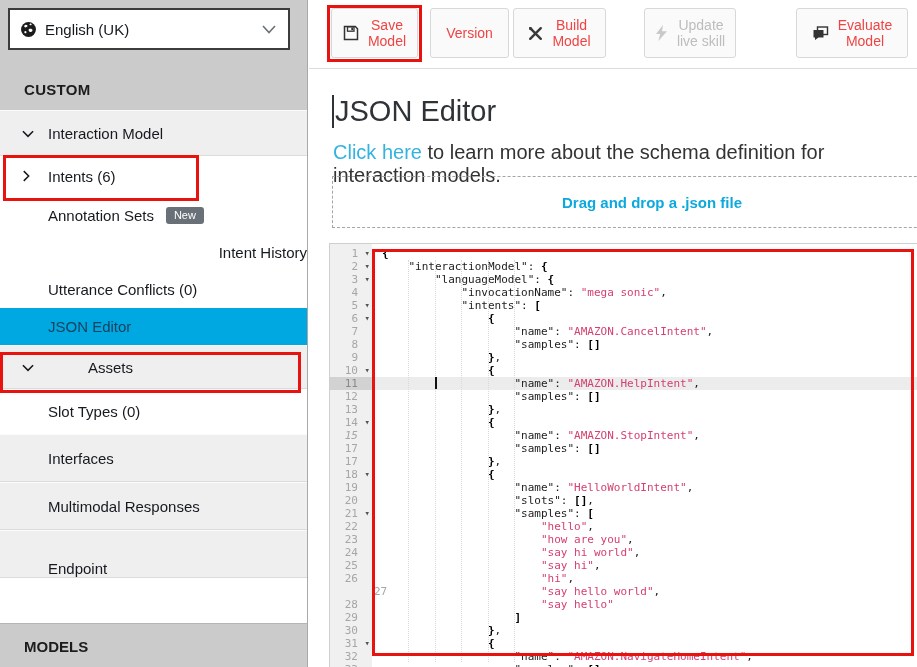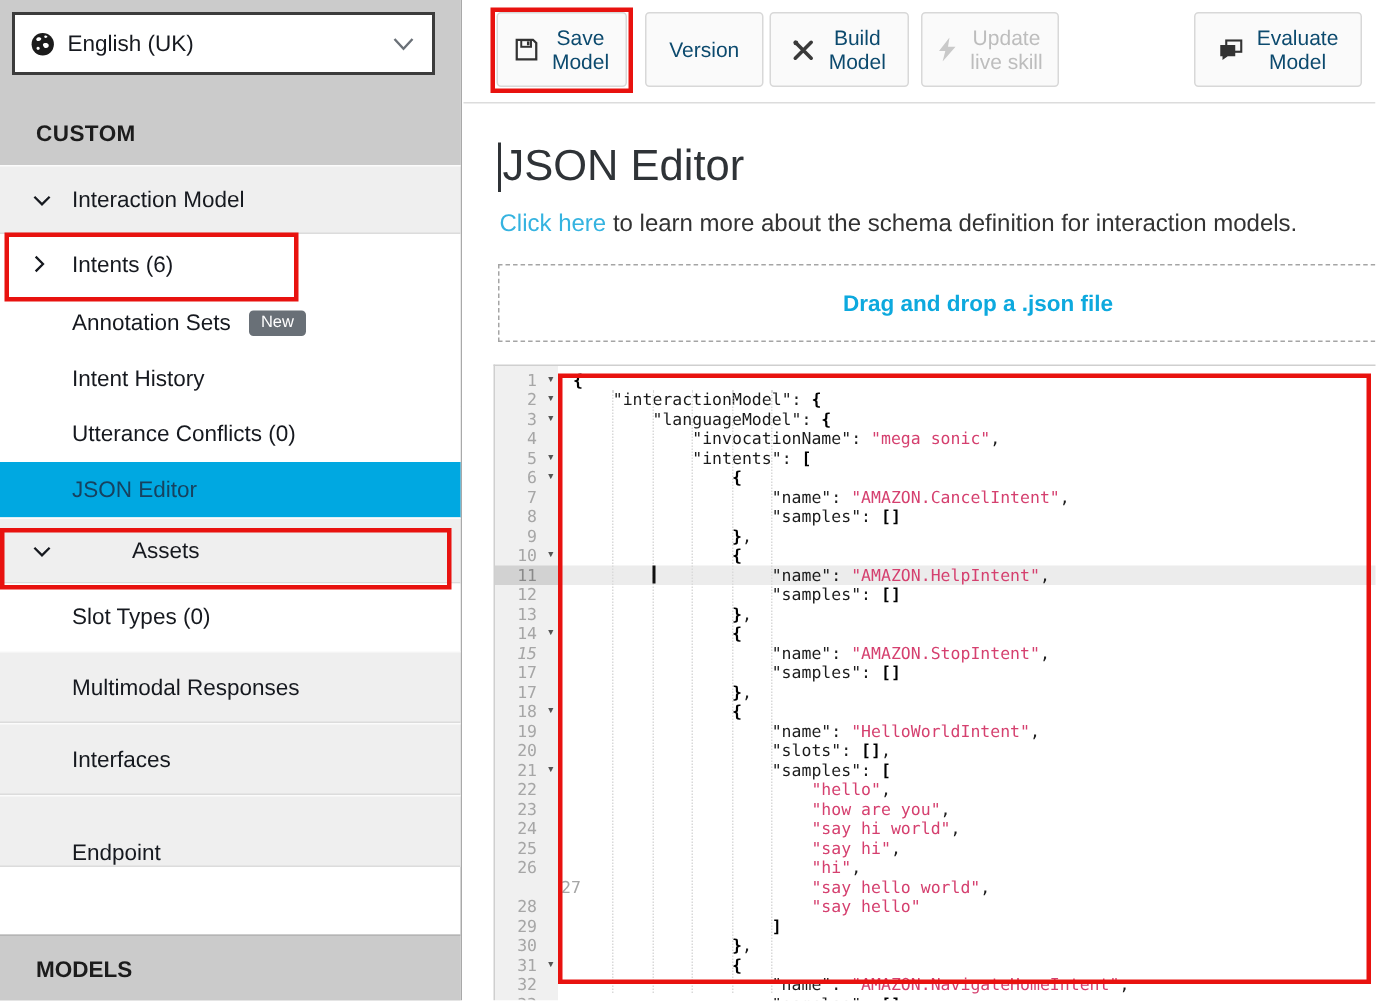--- a/index.html
+++ b/index.html
@@ -36,30 +36,30 @@
 
   
   .anno { position:absolute; border:3px solid #e8120f; pointer-events:none; z-index:50; }
 
   
   #main { position:absolute; left:309px; top:0; width:608px; height:667px; background:#fff; }
   .toolbar-divider { position:absolute; left:0; top:68px; width:608px; height:1px; background:#dcdcdc; }
   .tb-btn { position:absolute; top:8px; height:50px; background:#fafafa;
             border:1px solid #d8d8d8; border-radius:3px; display:flex; align-items:center;
             justify-content:center; gap:9px; cursor:pointer; }
-  .tb-btn .lbl { font-size:14px; line-height:16px; color:#0c4a6e; text-align:center; white-space:pre-line; }
-  .tb-btn.disabled { cursor:default; }
+  .tb-btn .lbl { font-size:14px; line-height:16px; color:#ef4444; text-align:center; white-space:pre-line; }
+  .tb-btn.disabled { cursor:default;margin-left:30px; }
   .tb-btn.disabled .lbl { color:#bdbdbd; }
   .tb-btn svg { flex:0 0 auto; }
 
   
   .title-wrap { position:absolute; left:23px; top:95px; display:flex; align-items:center; }
   .caret-bar { width:2px; height:33px; background:#2f3337; margin-right:1px; }
   .page-title { font-size:29px; font-weight:400; color:#2f3337; }
-  .subtitle { position:absolute; left:24px; top:141px; font-size:16px; color:#333; }
+  .subtitle { position:absolute; left:24px; top:141px; font-size:20px; color:#333; }
   .subtitle a { color:#35b3e0; text-decoration:none; cursor:pointer; }
 
   
   .dropzone { position:absolute; left:23px; top:176px; width:640px; height:52px;
               border:1px dashed #a5a5a5; display:flex; align-items:center; justify-content:center; }
   .dropzone .dz-label { font-size:15px; font-weight:bold; color:#0da9de; }
 
   
   #editor { position:absolute; left:20px; top:243px; width:600px; height:424px;
             border-top:1px solid #cfcfcf; border-left:1px solid #cfcfcf; background:#fff;
@@ -118,21 +118,21 @@
               <polyline points="2,1 7.5,6.5 2,12" fill="none" stroke="#16191f" stroke-width="1.7"></polyline>
             </svg>
           </span>
           <span>Intents (6)</span>
         </div>
         <div class="sb-row child" style="height: 38px;">
           <span class="nochev"></span>
           <span>Annotation Sets</span>
           <span class="badge">New</span>
         </div>
-        <div class="sb-row child" style="height: 37px;">
+        <div class="sb-row child" style="height: 37px; justify-content: flex-end;">
           <span class="nochev"></span>
           <span>Intent History</span>
         </div>
         <div class="sb-row child" style="height: 37px;">
           <span class="nochev"></span>
           <span>Utterance Conflicts (0)</span>
         </div>
         <div class="sb-row child selected" style="height: 37px;">
           <span class="nochev"></span>
           <span>JSON Editor</span>
@@ -144,25 +144,25 @@
             </svg>
           </span>
           <span>Assets</span>
         </div>
         <div class="sb-row child" style="height: 45px;">
           <span class="nochev"></span>
           <span>Slot Types (0)</span>
         </div>
         <div class="sb-row top" style="height: 48px;">
           <span class="nochev"></span>
+          <span>Interfaces</span>
+        </div>
+        <div class="sb-row top" style="height: 48px;">
+          <span class="nochev"></span>
           <span>Multimodal Responses</span>
-        </div>
-        <div class="sb-row top" style="height: 48px;">
-          <span class="nochev"></span>
-          <span>Interfaces</span>
         </div>
         <div class="sb-row top" style="height: 48px; align-items: flex-end;">
           <span class="nochev"></span>
           <span>Endpoint</span>
         </div>
       </div>
     <div class="models-head">
       <span>MODELS</span>
     </div>
 

